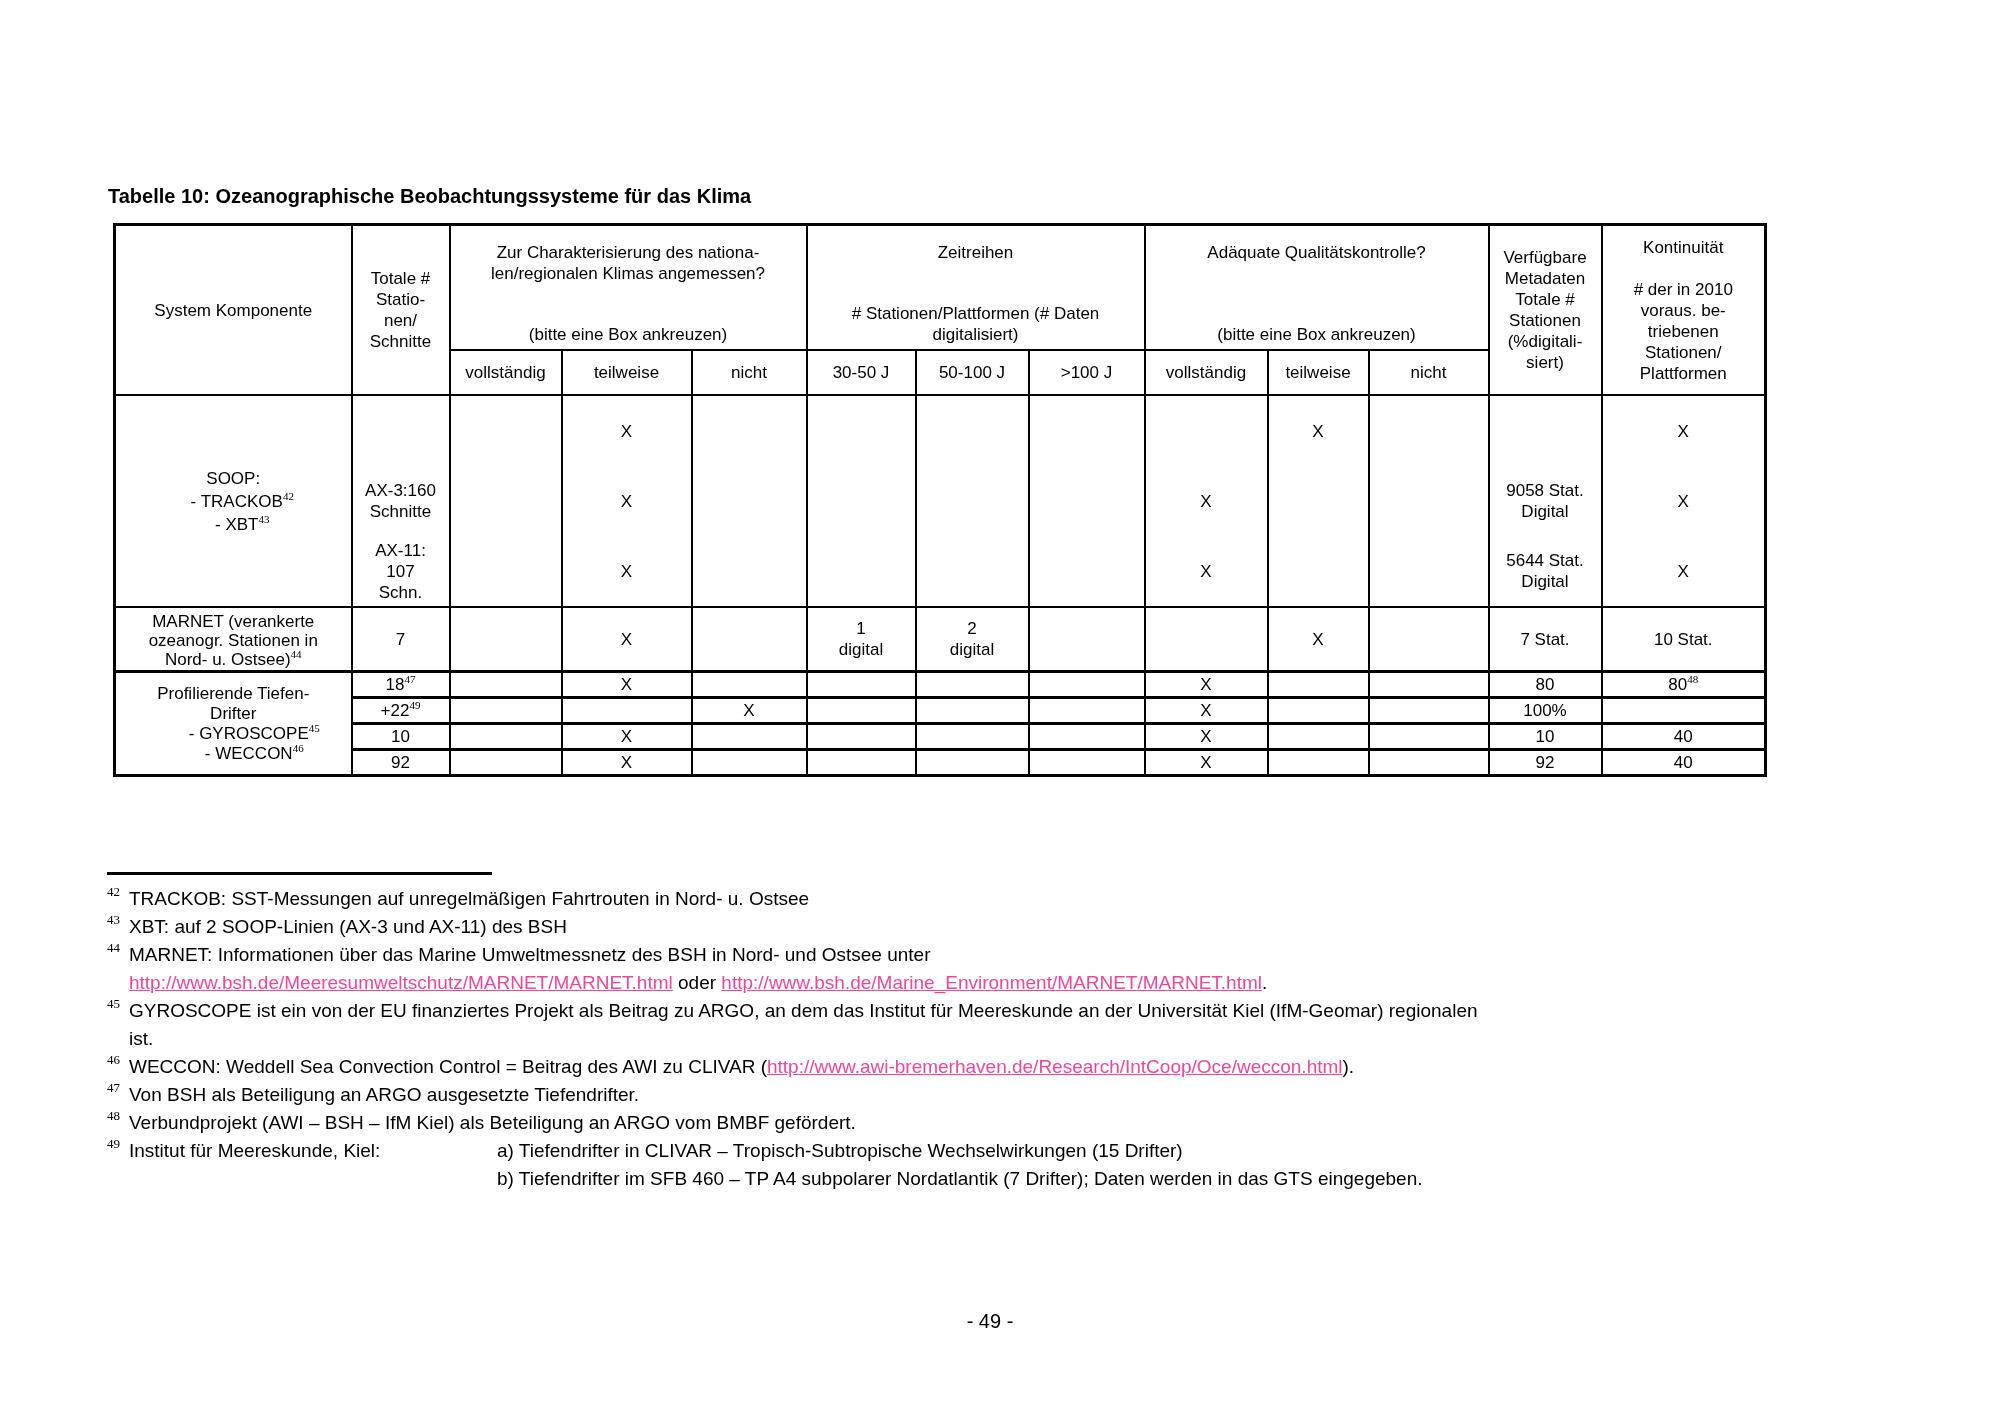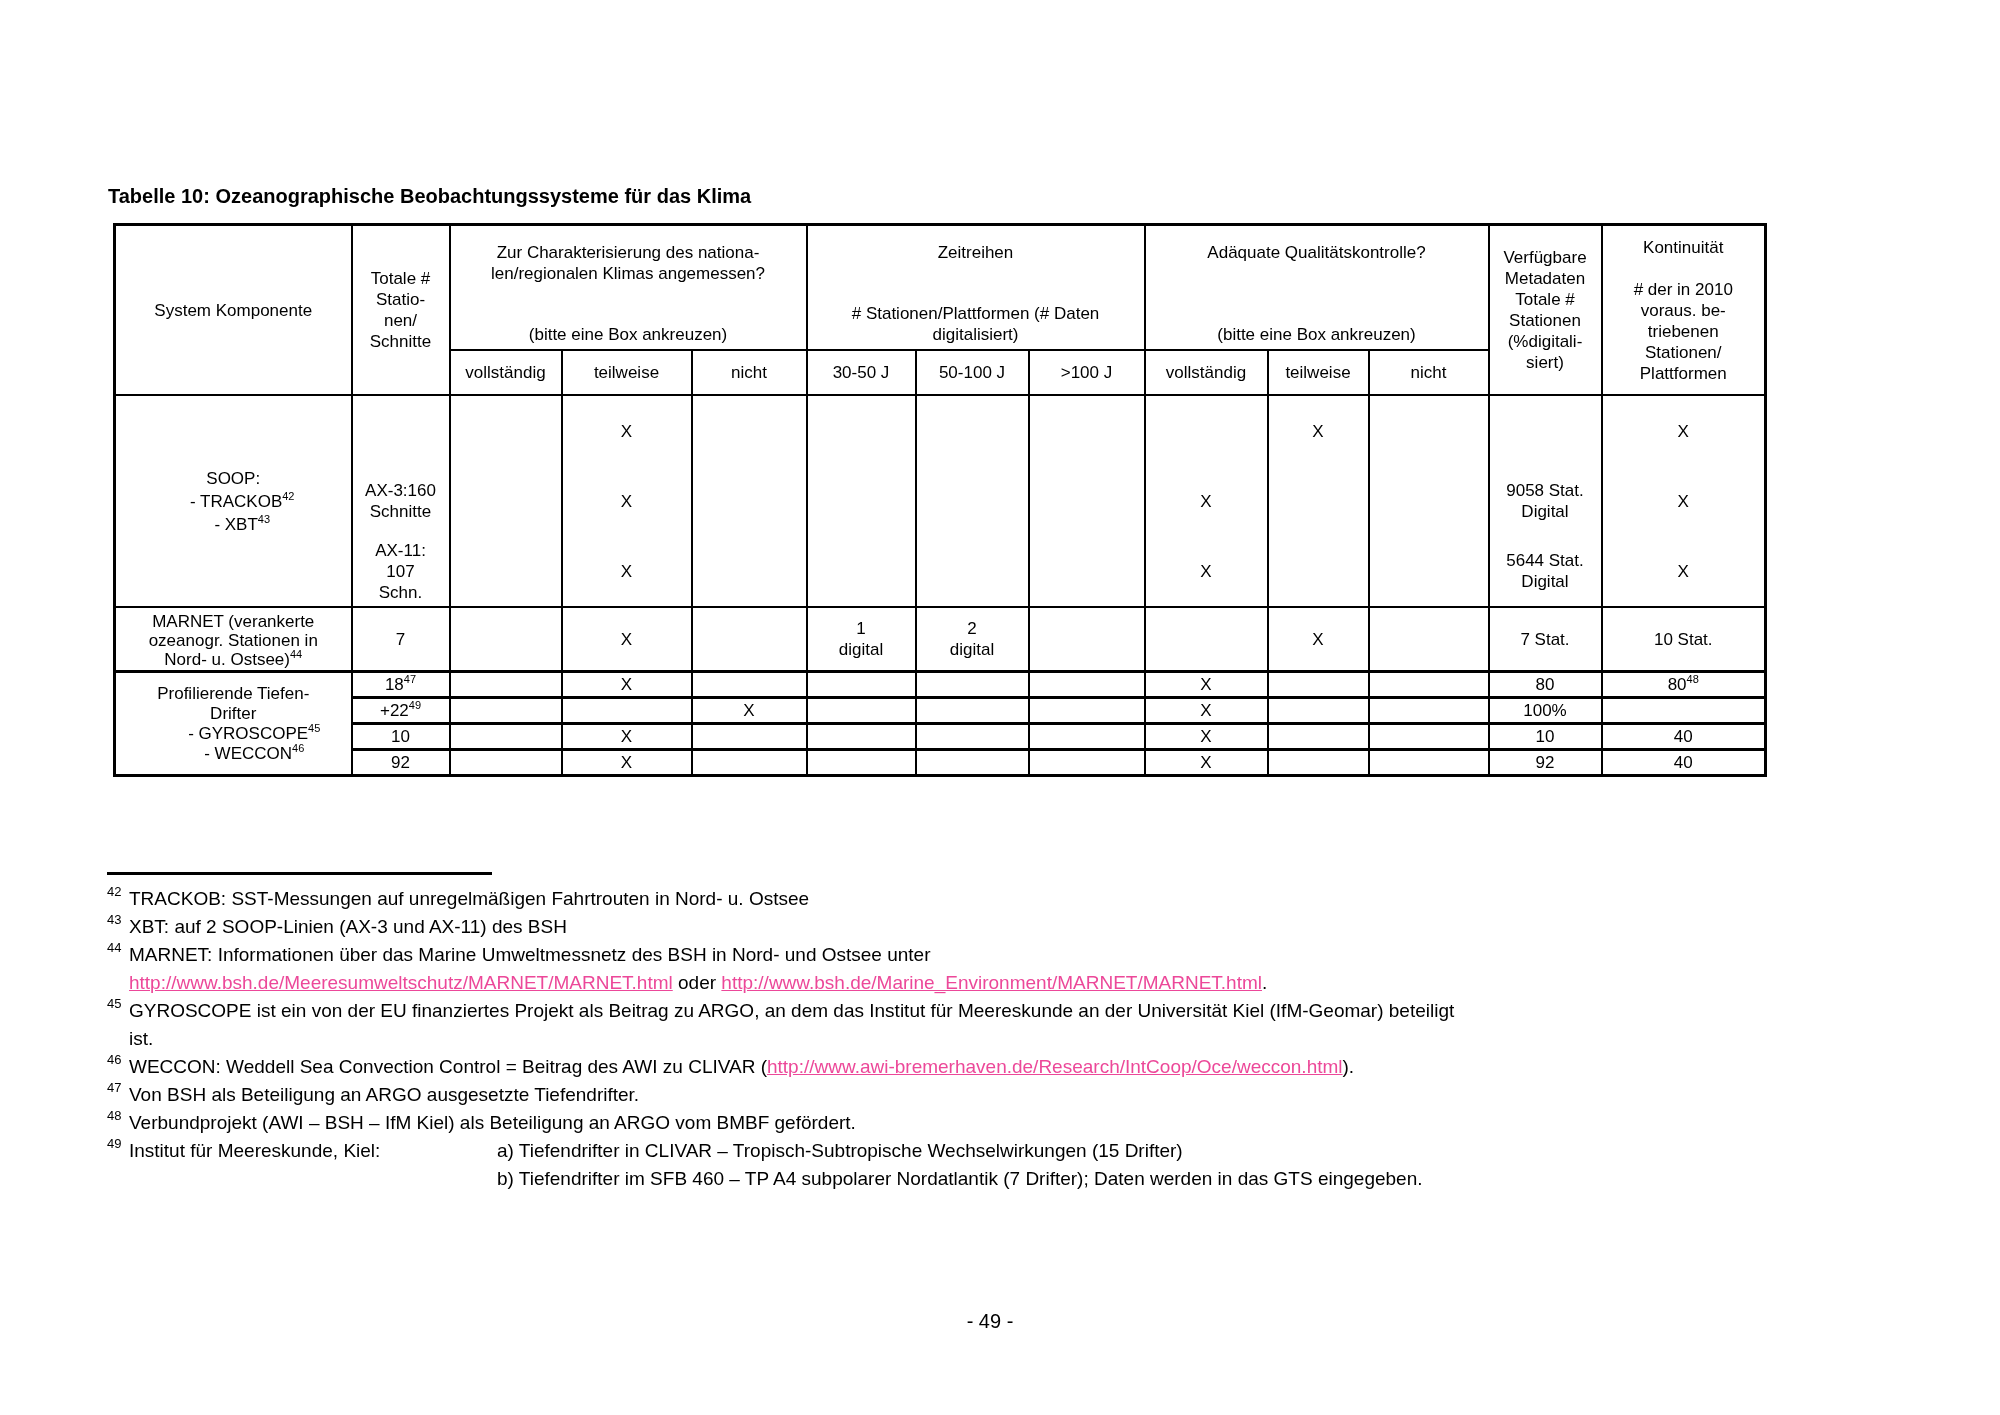--- a/index.html
+++ b/index.html
@@ -37,21 +37,21 @@
   .soop-label{line-height:23px;}
   .soop-label .ind{padding-left:18px;}
 
   tr.row-marnet td{height:60px;}
   tr.row-marnet td.cell-left{line-height:19px;padding-top:2px;}
 
   tr.thin td{height:23px;line-height:20px;border-top-width:3px;border-bottom-width:3px;}
   td.drifter-cell{line-height:23px;padding-top:1px;}
   .drifter-cell .ind{padding-left:42px;}
 
-  sup{font-size:11px;line-height:0;}
+  sup{font-size:11px;line-height:0;font-family:Liberation Serif, serif;}
 
   
   .footnotes{position:absolute;left:107px;top:872px;width:1800px;font-size:19px;line-height:28px;}
   .fn-rule{width:385px;border-top:3px solid #000;margin:0 0 10px 0;height:0;}
   .fn{position:relative;padding-left:22px;}
   .fn-num{position:absolute;left:0;top:-1px;font-size:13px;line-height:normal;}
   .link{color:#ec4899;text-decoration:underline;cursor:pointer;}
   .fn-cont{display:block;}
   .fn49-a{position:absolute;left:390px;top:0;}
   .fn49-b{margin-left:368px;}
@@ -301,21 +301,21 @@
     </div>
 
     <div class="fn">
       <sup class="fn-num">44</sup>
       <span>MARNET: Informationen über das Marine Umweltmessnetz des BSH in Nord- und Ostsee unter</span>
       <div class="fn-cont"><a class="link">http://www.bsh.de/Meeresumweltschutz/MARNET/MARNET.html</a><span> oder </span><a class="link">http://www.bsh.de/Marine_Environment/MARNET/MARNET.html</a><span>.</span></div>
     </div>
 
     <div class="fn">
       <sup class="fn-num">45</sup>
-      <span>GYROSCOPE ist ein von der EU finanziertes Projekt als Beitrag zu ARGO, an dem das Institut für Meereskunde an der Universität Kiel (IfM-Geomar) beteiligt</span>
+      <span>GYROSCOPE ist ein von der EU finanziertes Projekt als Beitrag zu ARGO, an dem das Institut für Meereskunde an der Universität Kiel (IfM-Geomar) regionalen</span>
       <div class="fn-cont">ist.</div>
     </div>
 
     <div class="fn">
       <sup class="fn-num">46</sup>
       <span>WECCON: Weddell Sea Convection Control = Beitrag des AWI zu CLIVAR (</span><a class="link">http://www.awi-bremerhaven.de/Research/IntCoop/Oce/weccon.html</a><span>).</span>
     </div>
 
     <div class="fn">
       <sup class="fn-num">47</sup>

